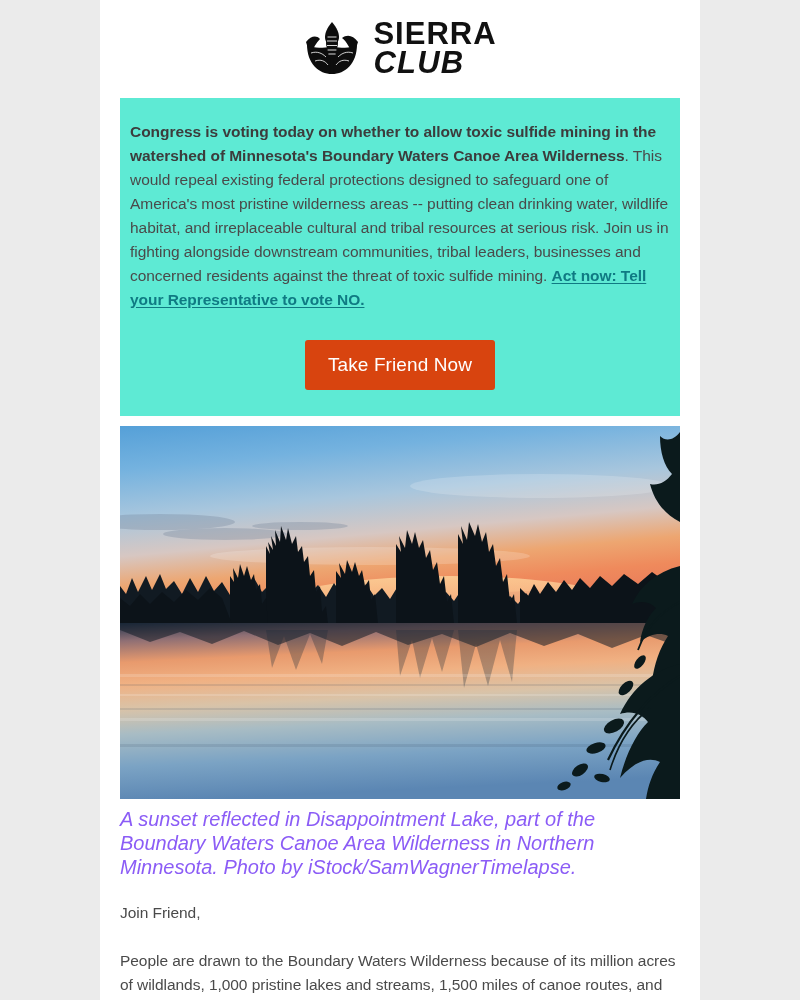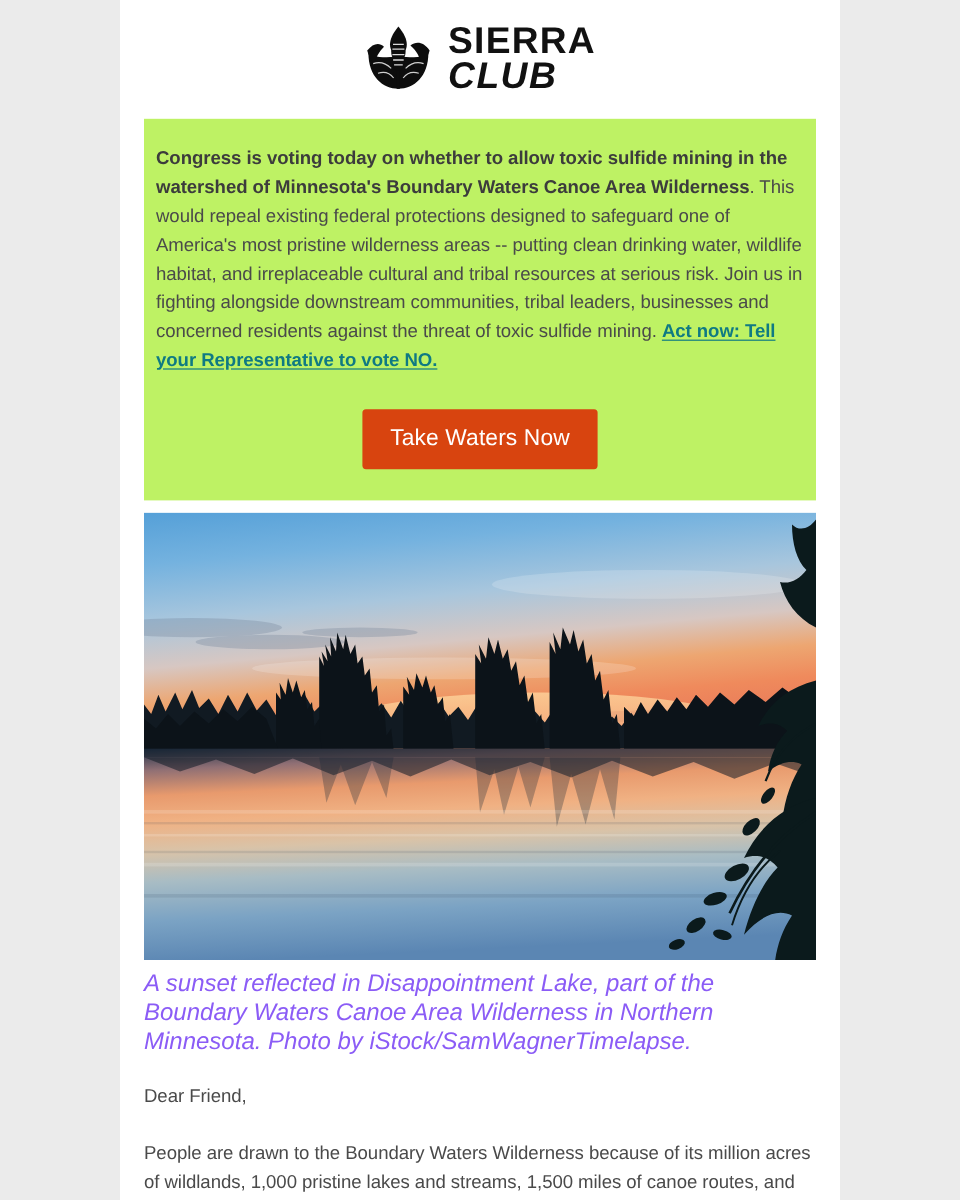--- a/index.html
+++ b/index.html
@@ -56,21 +56,21 @@
     color: #111111;
     letter-spacing: 0.5px;
     font-size: 31px;
   }
   .logo-line.l1 { letter-spacing: 1px; }
   .logo-line.l2 { letter-spacing: 1.2px; font-style: italic; }
 
   
   .alert-panel {
     margin: 0 20px;
-    background: #bef264;
+    background: #5eead4;
     padding: 22px 10px 26px 10px;
     box-sizing: border-box;
     width: 560px;
   }
   .alert-text {
     font-size: 15.5px;
     line-height: 24px;
     color: #4a4a4a;
     margin: 0 0 6px 0;
     padding: 0 0 0 0;
@@ -177,21 +177,21 @@
         <span class="logo-line l1">SIERRA</span>
         <span class="logo-line l2">CLUB</span>
       </span>
     </div>
   </div>
 
   <div class="alert-panel">
     <p class="alert-text"><b>Congress is voting today on whether to allow toxic sulfide mining in the watershed of Minnesota's Boundary Waters Canoe Area Wilderness</b><span>. This would repeal existing federal protections designed to safeguard one of America's most pristine wilderness areas -- putting clean drinking water, wildlife habitat, and irreplaceable cultural and tribal resources at serious risk. Join us in fighting alongside downstream communities, tribal leaders, businesses and concerned residents against the threat of toxic sulfide mining. </span><a class="alert-link" href="#">Act now: Tell your Representative to vote NO.</a></p>
 
     <div class="cta-wrap">
-      <button class="cta-button">Take Waters Now</button>
+      <button class="cta-button">Take Friend Now</button>
     </div>
   </div>
 
   <div class="hero-wrap">
     <div class="hero">
       <svg width="560" height="373" viewBox="0 0 560 373" xmlns="http://www.w3.org/2000/svg" preserveAspectRatio="none" aria-hidden="true">
         <defs>
           <linearGradient id="skyGrad" x1="0" y1="0" x2="0.25" y2="1">
             <stop offset="0" stop-color="#55a0d8"></stop>
             <stop offset="0.20" stop-color="#74b2df"></stop>
@@ -325,17 +325,17 @@
         </g>
 
         <path fill="#0b1a1c" d="M560,0 L560,96 C544,88 534,74 530,58 C538,60 546,56 552,48 C544,40 540,26 540,10 C546,16 554,14 560,6 Z"></path>
       </svg>
     </div>
   </div>
 
   <div class="caption">A sunset reflected in Disappointment Lake, part of the Boundary Waters Canoe Area Wilderness in Northern Minnesota. Photo by iStock/SamWagnerTimelapse.</div>
 
   <div class="body-copy">
-    <p>Dear Friend,</p>
+    <p>Join Friend,</p>
     <p><span>People are drawn to the Boundary Waters Wilderness because of its million acres of wildlands, 1,000 pristine lakes and streams, 1,500 miles of canoe routes, and unlimited opportunities to enjoy the outdoors. </span><b>Unfortunately, the sulfide mega-industry is trying to upend the climate these parents Minnesota</b></p>
   </div>
 
 </div>
 
 </body></html>

